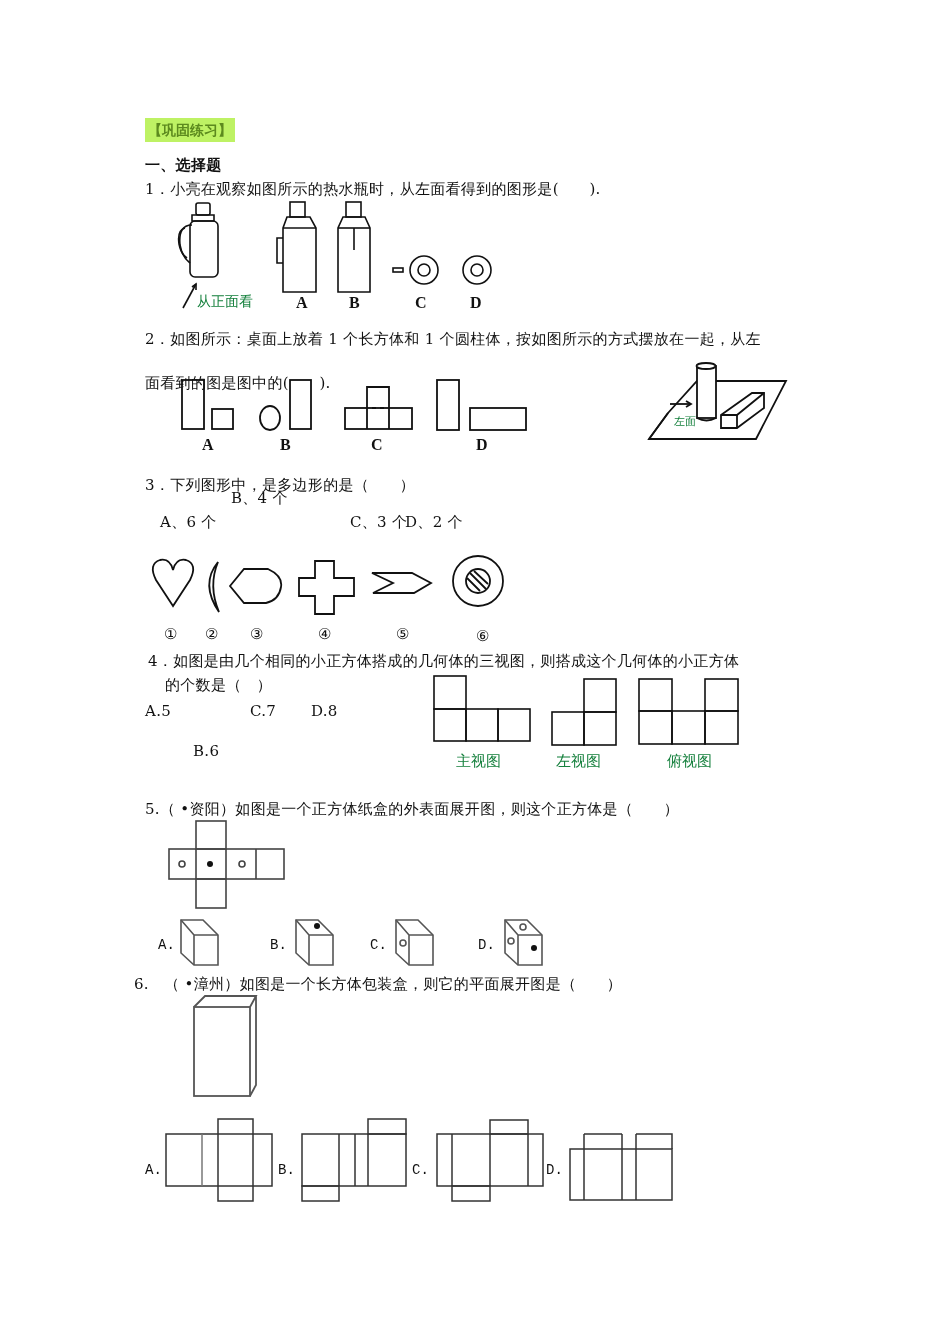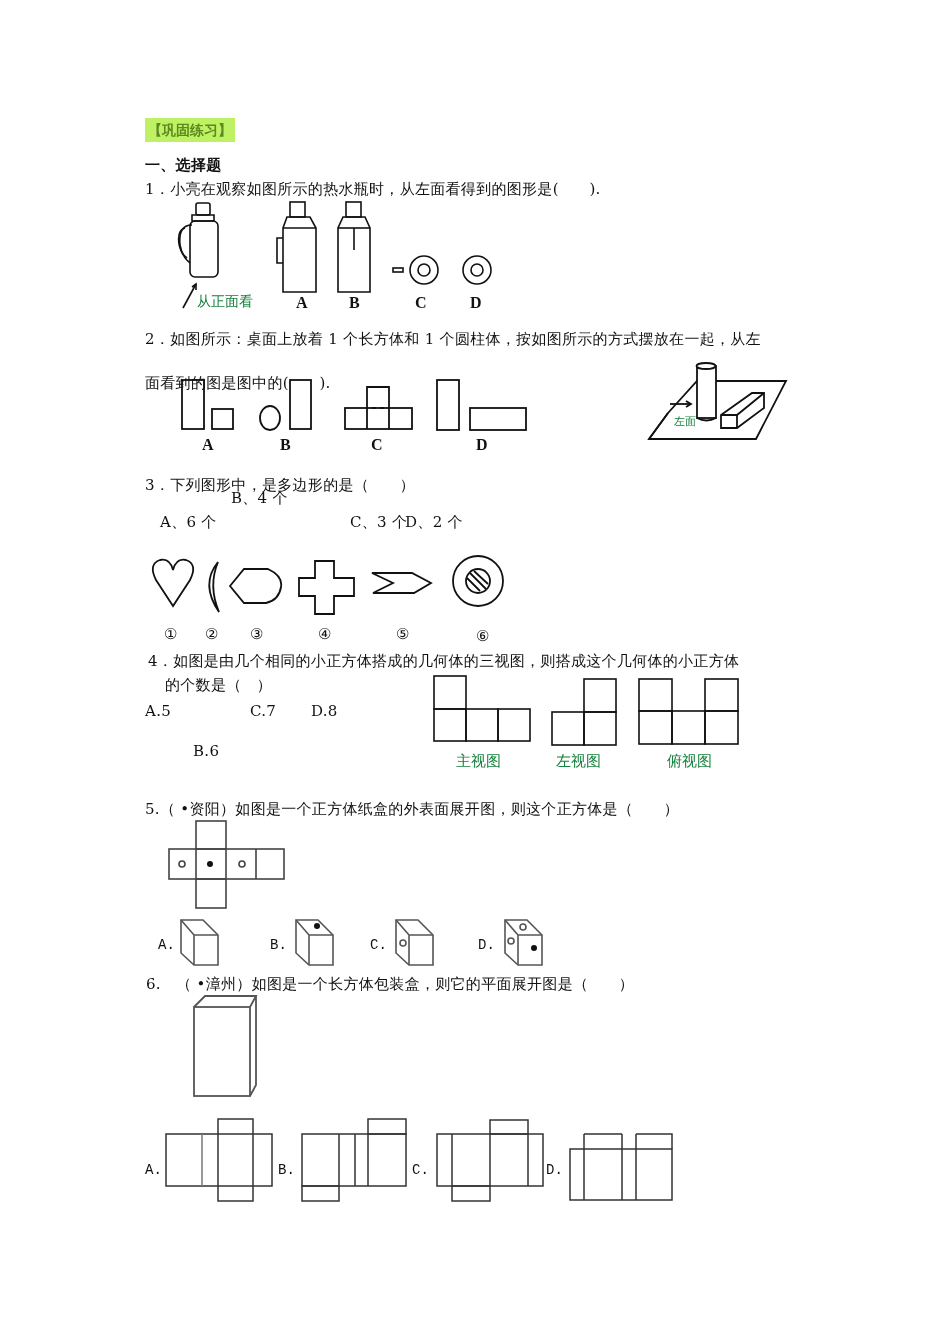--- a/index.html
+++ b/index.html
@@ -186,21 +186,21 @@
     <circle cx="523" cy="927" r="3"></circle>
   </g>
   <circle cx="317" cy="926" r="3" fill="#111"></circle>
   <circle cx="534" cy="948" r="3" fill="#111"></circle>
 </svg>
 <div class="abs plain-lbl" style="left:158px; top:937px;">A.</div>
 <div class="abs plain-lbl" style="left:270px; top:937px;">B.</div>
 <div class="abs plain-lbl" style="left:370px; top:937px;">C.</div>
 <div class="abs plain-lbl" style="left:478px; top:937px;">D.</div>
 
-<div class="abs txt" style="left:146px; top:973px;">6.　（ •漳州）如图是一个长方体包装盒，则它的平面展开图是（　　）</div>
+<div class="abs txt" style="left:134px; top:973px;">6.　（ •漳州）如图是一个长方体包装盒，则它的平面展开图是（　　）</div>
 <svg width="950" height="1344" style="left:0;top:0;">
   <g fill="none" stroke="#555" stroke-width="1.8">
 
     <rect x="194" y="1007" width="56" height="89"></rect>
     <path d="M194 1007 L205 996 L256 996 L250 1007 M256 996 L256 1085 L250 1096"></path>
   </g>
   <g fill="none" stroke="#333" stroke-width="1.5">
 
     <rect x="166" y="1134" width="106" height="52"></rect>
     <path d="M202 1134 V1186" stroke="#777"></path>

